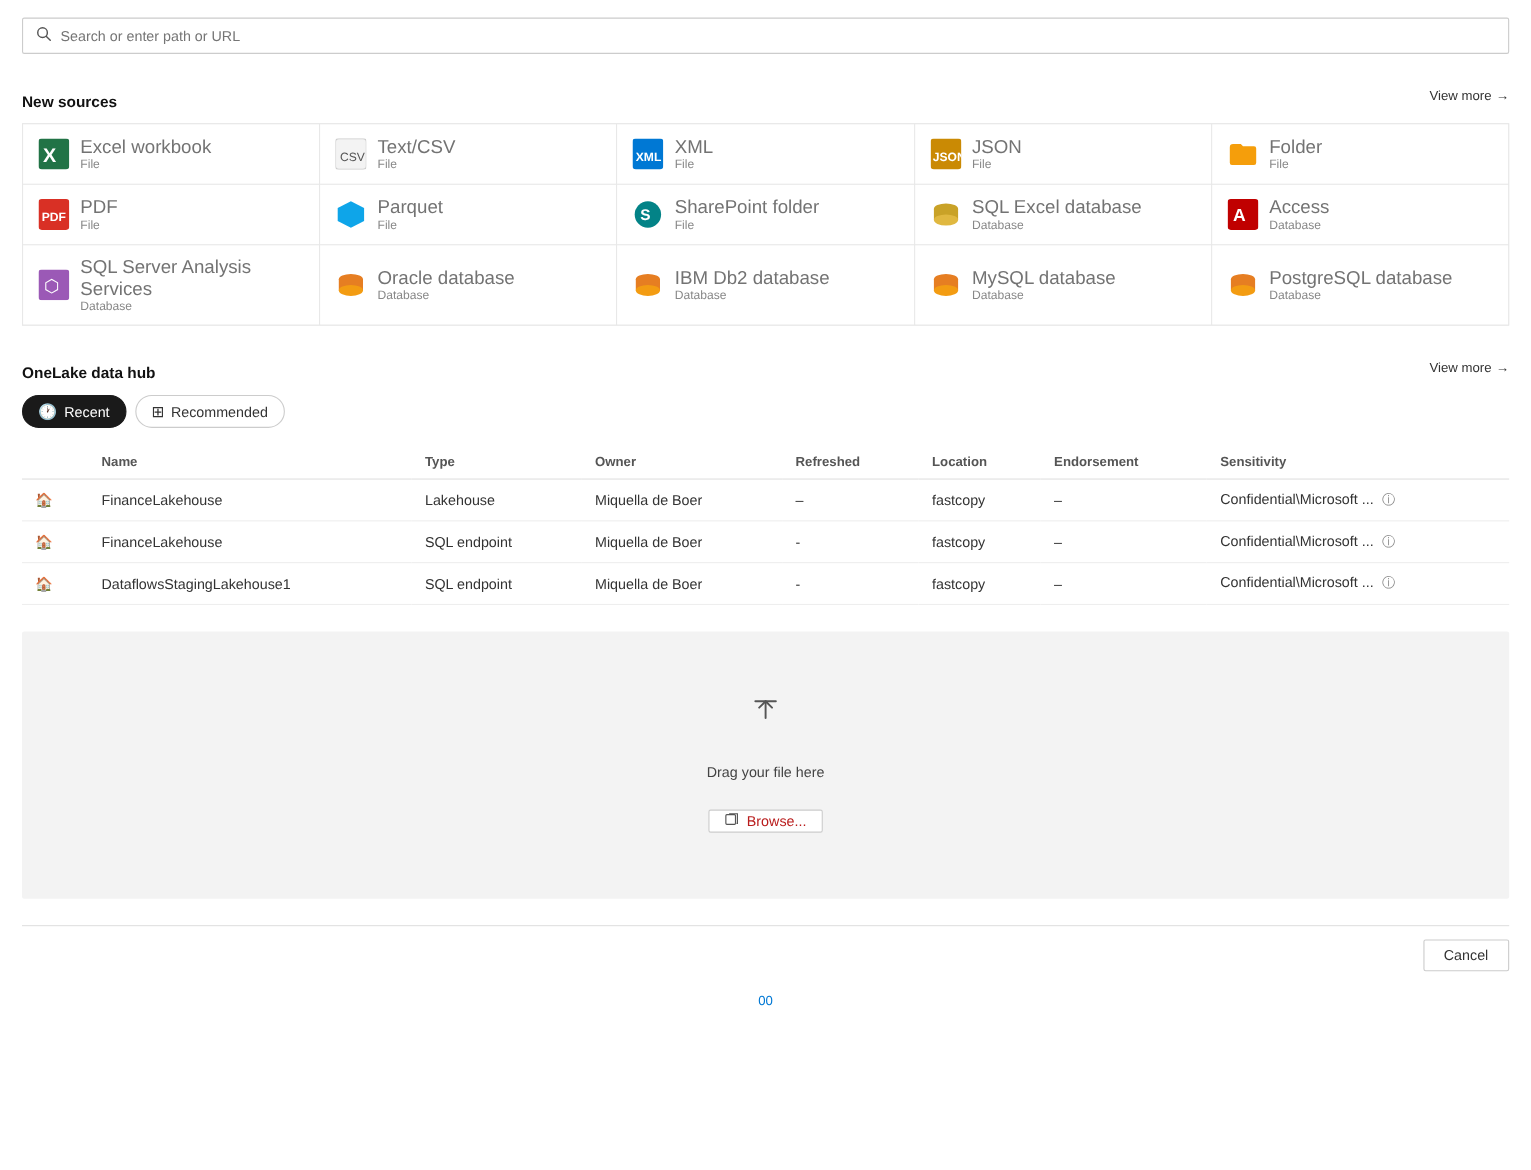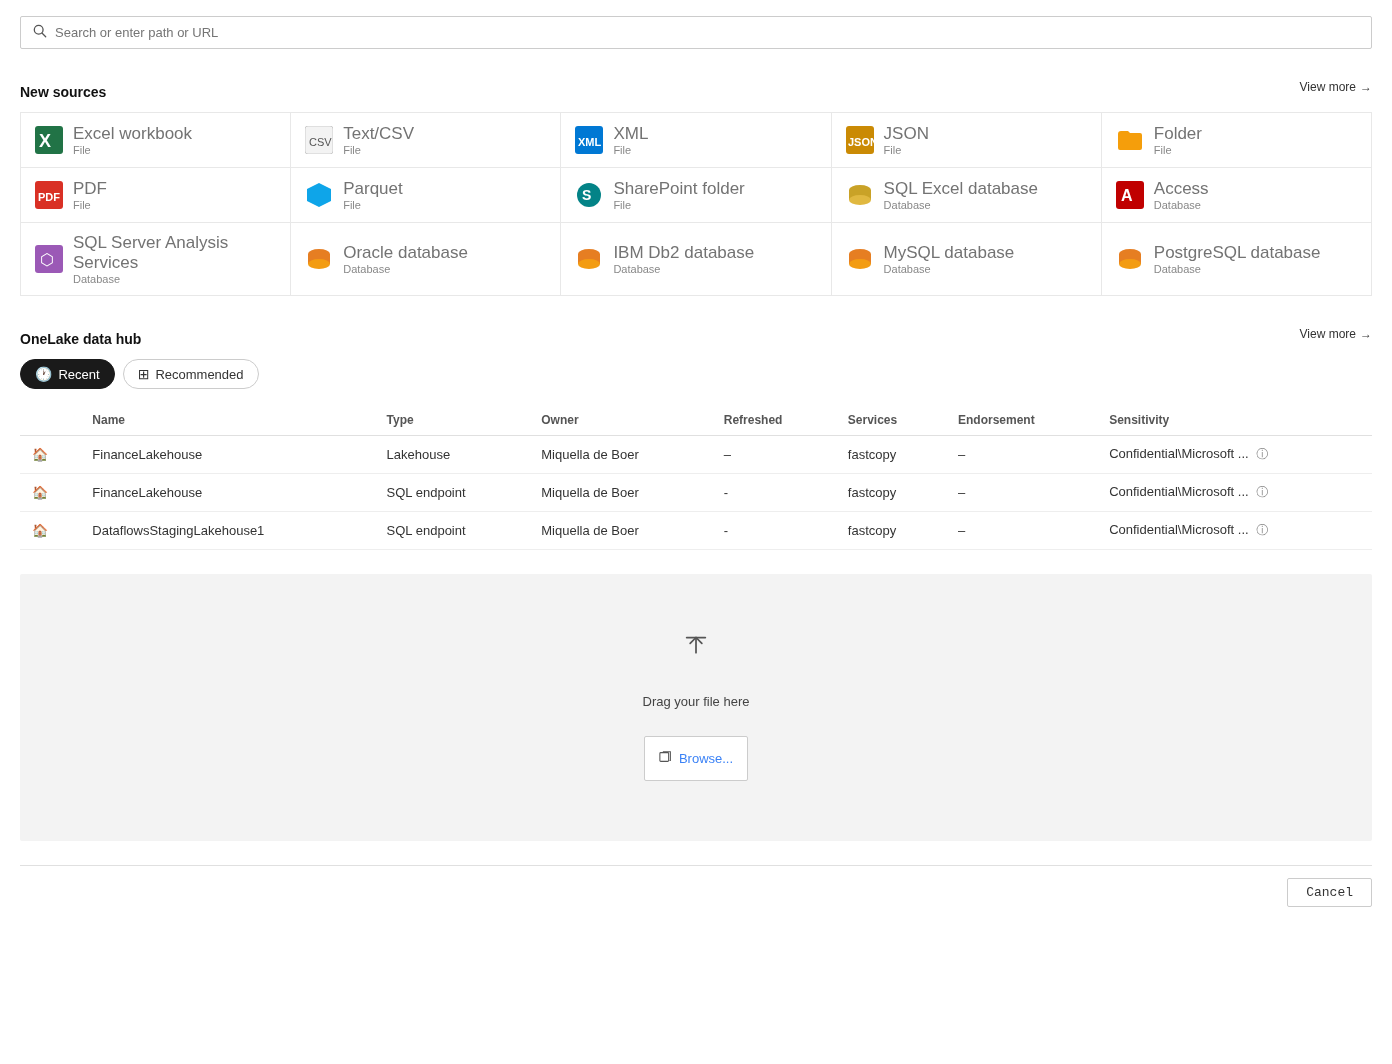--- a/index.html
+++ b/index.html
@@ -61,30 +61,30 @@
     .upload-section { margin-bottom: 24px; }
     .upload-drop-zone {
       background: #f3f3f3; border-radius: 2px; padding: 60px 20px;
       display: flex; flex-direction: column; align-items: center; justify-content: center;
       min-height: 180px;
       gap: 15px;
     }
     .upload-icon { font-size: 28px; color: #555; margin-bottom: 10px; }
     .upload-text { font-size: 13px; color: #444; margin-bottom: 12px; }
     .browse-btn {
-      display: flex; align-items: center; gap: 6px; padding: 13px 14px;
+      display: flex; align-items: center; gap: 6px; padding: 1px 14px;
       border: 1px solid #ccc; background: #fff; border-radius: 2px;
-      cursor: pointer; font-size: 13px; color: #3b82f6;
+      cursor: pointer; font-size: 13px; color: #b91c1c;
     }
 
     
     .footer { display: flex; justify-content: flex-end; padding: 12px 0; border-top: 1px solid #e0e0e0; margin-top: 8px; }
     .cancel-btn {
       padding: 6px 18px; border: 1px solid #ccc; background: #fff;
-      cursor: pointer; font-size: 13px; color: #333; border-radius: 2px; font-family: Liberation Mono, monospace;
+      cursor: pointer; font-size: 13px; color: #333; border-radius: 2px;
     }
 
     
     .page-num { text-align: center; color: #0078d4; font-size: 12px; padding: 8px 0; }
 
     .tab-icon { font-size: 14px; }
   </style>
 </head>
 <body>
 
@@ -315,21 +315,21 @@
       </div>
 
     <table class="data-table">
       <thead>
         <tr id="table-header-row">
         <th></th>
             <th>Name</th>
             <th>Type</th>
             <th>Owner</th>
             <th>Refreshed</th>
-            <th>Services</th>
+            <th>Location</th>
             <th>Endorsement</th>
             <th>Sensitivity</th>
           </tr>
       </thead>
       <tbody id="table-body">
       <tr>
     <td class="row-icon">🏠</td>
     <td>FinanceLakehouse</td>
     <td>Lakehouse</td>
     <td>Miquella de Boer</td>
@@ -381,14 +381,15 @@
         </span>
         <span>Browse...</span>
       </button>
     </div>
   </div>
 
   <div class="footer">
     <button class="cancel-btn">Cancel</button>
   </div>
 
+  <div class="page-num">00</div>
 
 </div>
 
 </body></html>

